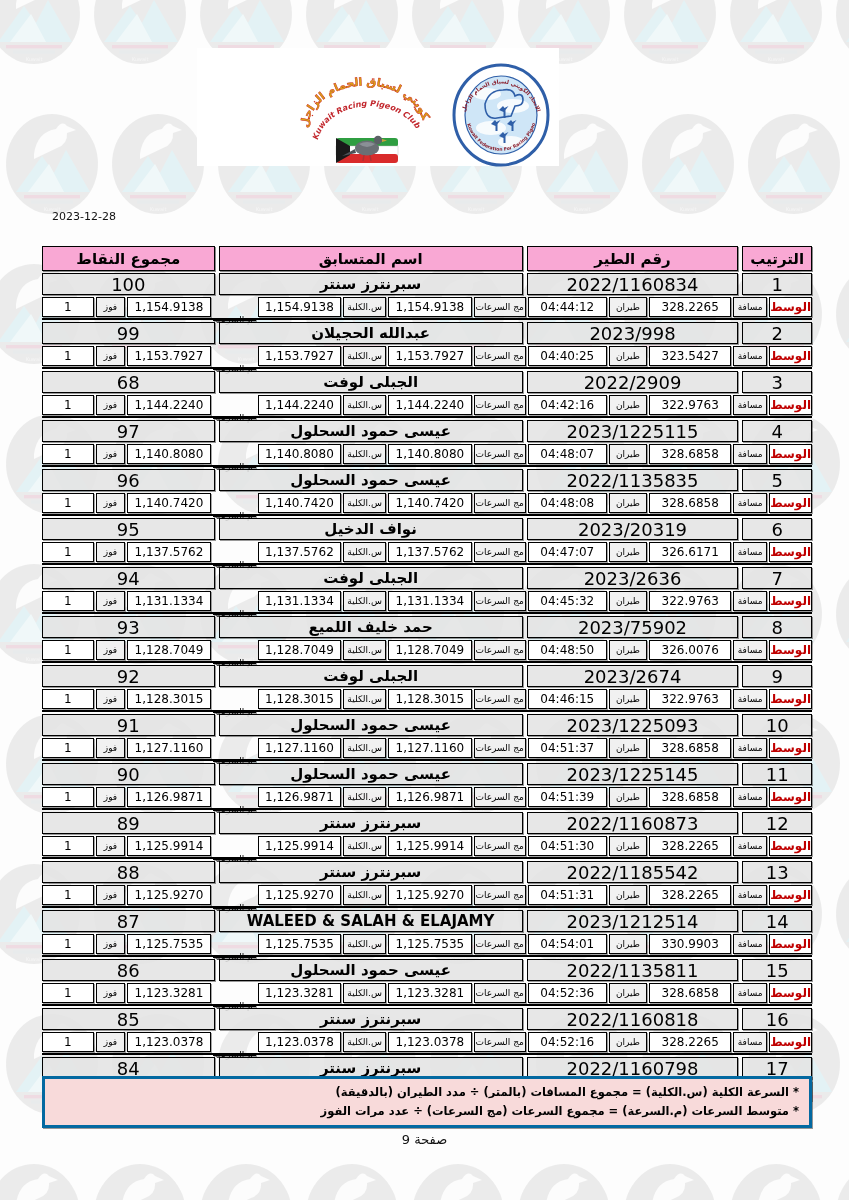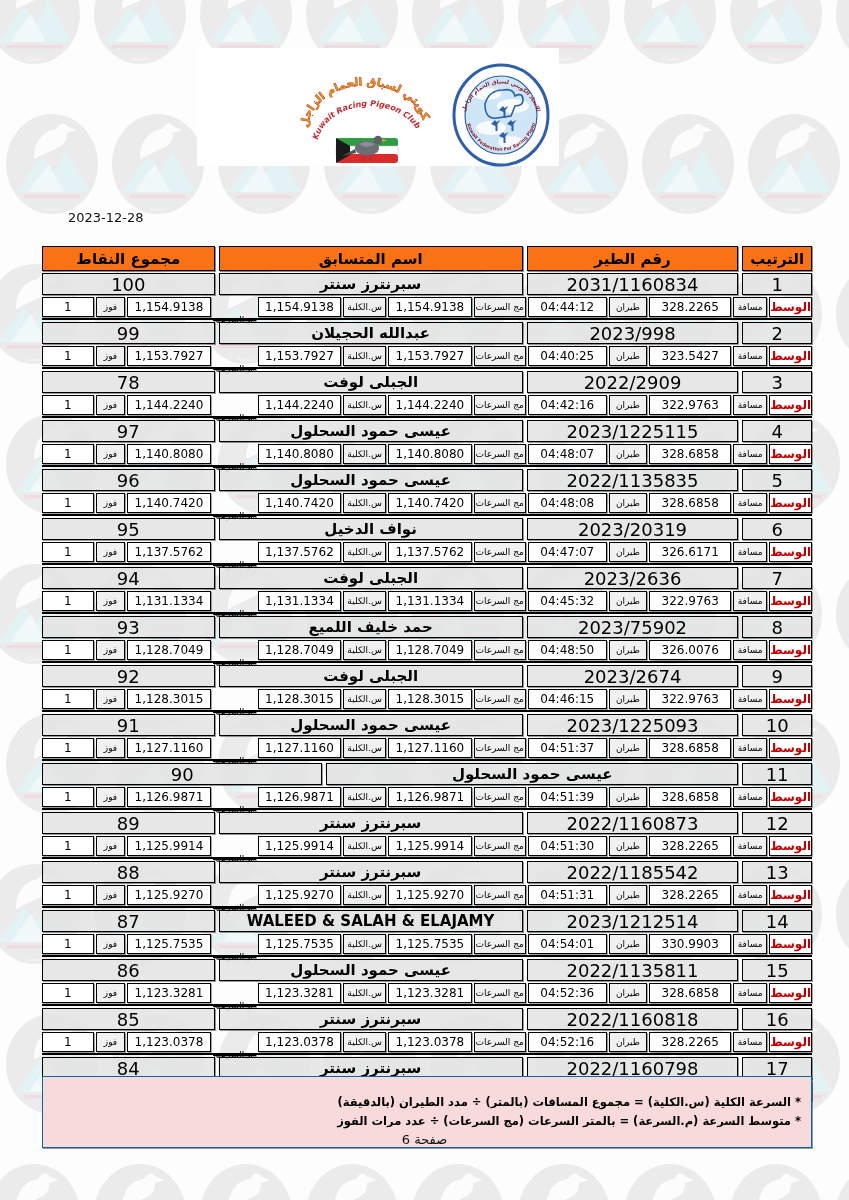--- a/index.html
+++ b/index.html
@@ -10,32 +10,32 @@
     -webkit-font-smoothing:antialiased;
   }
   #watermark{position:absolute;inset:0;z-index:0;pointer-events:none;}
   .wm-tile{position:absolute;opacity:.45;}
   #content{position:absolute;inset:0;z-index:1;}
 
   .logo-patch{position:absolute;left:197px;top:48px;width:362px;height:118px;background:#ffffff;}
   .logo-left{position:absolute;left:296px;top:66px;}
   .logo-right{position:absolute;left:451px;top:62px;}
 
-  .date{position:absolute;left:52px;top:210px;font-size:13px;color:#111;margin-left:16px;}
+  .date{position:absolute;left:52px;top:210px;font-size:11px;color:#111;}
 
   .title-block{position:absolute;left:42px;top:166px;width:770px;text-align:center;color:#ed2024;direction:rtl;line-height:1.32;}
   .title-1{font-size:19px;font-weight:bold;}
   .title-2{font-size:17px;font-weight:bold;}
   .title-3{font-size:17px;font-weight:bold;}
 
   .tablewrap{position:absolute;left:42px;top:246px;width:770px;}
   .hdr-row,.main-row,.detail-row{display:flex;direction:rtl;align-items:stretch;}
   .hdr-row{gap:4px;height:25px;}
   .hcell{
-    background:#f97316;border:1px solid #000;box-shadow:1px 1px 0 rgba(0,0,0,.45);
+    background:#f9a8d4;border:1px solid #000;box-shadow:1px 1px 0 rgba(0,0,0,.45);
     font-weight:bold;font-size:15px;color:#000;display:flex;align-items:center;justify-content:center;
   }
   .main-row{gap:4px;height:22px;margin-top:2px;}
   .cell{
     background:rgba(228,228,228,.88);border:1px solid #000;box-shadow:1px 1px 0 rgba(0,0,0,.4);
     display:flex;align-items:center;justify-content:center;color:#000;
   }
   .col-rank{flex:0 1 8.8%;}
   .col-bird{flex:1 1 27.3%;}
   .col-name{flex:1 1 39.3%;}
@@ -50,22 +50,22 @@
   .dcell.cat{flex:0 1 5.0%;color:#c00000;font-weight:bold;font-size:12px;}
   .l-dist{flex:0 1 4.0%;} .v-dist{flex:1 1 10.6%;}
   .l-fly{flex:0 1 4.6%;}  .v-fly{flex:1 1 10.2%;}
   .l-sum{flex:0 1 6.4%;}  .v-sum{flex:1 1 10.8%;}
   .l-tot{flex:0 1 5.2%;}  .v-tot{flex:1 1 10.8%;}
   .l-avg{flex:0 1 5.2%;margin-top:22px;}  .v-avg{flex:1 1 10.8%;}
   .l-win{flex:0 1 3.4%;}  .v-win{flex:1 1 6.6%;}
 
   .notes{
     position:absolute;left:42px;top:1076px;width:770px;box-sizing:border-box;
-    background:#f8dada;border:1px solid #0369a1;box-shadow:1px 1px 0 rgba(0,0,0,.4);
-    direction:rtl;text-align:right;padding:16px 10px;font-size:11.5px;font-weight:bold;line-height:1.65;color:#000;
+    background:#f8dada;border:3px solid #0369a1;box-shadow:1px 1px 0 rgba(0,0,0,.4);
+    direction:rtl;text-align:right;padding:4px 10px;font-size:11.5px;font-weight:bold;line-height:1.65;color:#000;
   }
   .pagenum{position:absolute;left:0;top:1132px;width:849px;text-align:center;font-size:13px;direction:rtl;color:#111;}
 </style>
 </head>
 <body>
 
 <div id="watermark">
     <svg class="wm-tile" style="left:-14px;top:-38px" width="96" height="104" viewBox="0 0 96 104">
       <ellipse cx="48" cy="52" rx="46" ry="50" fill="#d7d7d7"></ellipse>
       <path fill="#fbfbfb" d="M30,42 Q33,20 52,17 Q58,8 63,14 l9,4 -9,3 q1,11 -10,15 l-23,11 z"></path>
@@ -830,21 +830,21 @@
     <div class="hdr-row">
       <div class="hcell col-rank">الترتيب</div>
       <div class="hcell col-bird">رقم الطير</div>
       <div class="hcell col-name">اسم المتسابق</div>
       <div class="hcell col-pts">مجموع النقاط</div>
     </div>
     <div id="rows-container">
     <div class="group">
       <div class="main-row">
         <div class="cell col-rank">1</div>
-        <div class="cell col-bird">2031/1160834</div>
+        <div class="cell col-bird">2022/1160834</div>
         <div class="cell col-name">سبرنترز سنتر</div>
         <div class="cell col-pts">100</div>
       </div>
       <div class="detail-row">
         <div class="dcell cat">الوسط</div>
         <div class="dcell lbl l-dist">مسافة</div>
         <div class="dcell val v-dist">328.2265</div>
         <div class="dcell lbl l-fly">طيران</div>
         <div class="dcell val v-fly">04:44:12</div>
         <div class="dcell lbl l-sum">مج السرعات</div>
@@ -880,21 +880,21 @@
         <div class="dcell lbl l-win">فوز</div>
         <div class="dcell val v-win">1</div>
       </div>
     </div>
 
     <div class="group">
       <div class="main-row">
         <div class="cell col-rank">3</div>
         <div class="cell col-bird">2022/2909</div>
         <div class="cell col-name">الجبلى لوفت</div>
-        <div class="cell col-pts">78</div>
+        <div class="cell col-pts">68</div>
       </div>
       <div class="detail-row">
         <div class="dcell cat">الوسط</div>
         <div class="dcell lbl l-dist">مسافة</div>
         <div class="dcell val v-dist">322.9763</div>
         <div class="dcell lbl l-fly">طيران</div>
         <div class="dcell val v-fly">04:42:16</div>
         <div class="dcell lbl l-sum">مج السرعات</div>
         <div class="dcell val v-sum">1,144.2240</div>
         <div class="dcell lbl l-tot">س.الكلية</div>
@@ -1070,20 +1070,21 @@
         <div class="dcell lbl l-avg">م.السرعة</div>
         <div class="dcell val v-avg">1,127.1160</div>
         <div class="dcell lbl l-win">فوز</div>
         <div class="dcell val v-win">1</div>
       </div>
     </div>
 
     <div class="group">
       <div class="main-row">
         <div class="cell col-rank">11</div>
+        <div class="cell col-bird">2023/1225145</div>
         <div class="cell col-name">عيسى حمود السحلول</div>
         <div class="cell col-pts">90</div>
       </div>
       <div class="detail-row">
         <div class="dcell cat">الوسط</div>
         <div class="dcell lbl l-dist">مسافة</div>
         <div class="dcell val v-dist">328.6858</div>
         <div class="dcell lbl l-fly">طيران</div>
         <div class="dcell val v-fly">04:51:39</div>
         <div class="dcell lbl l-sum">مج السرعات</div>
@@ -1238,18 +1239,18 @@
         <div class="dcell val v-avg">1,122.8457</div>
         <div class="dcell lbl l-win">فوز</div>
         <div class="dcell val v-win">1</div>
       </div>
     </div>
   </div>
   </div>
 
   <div class="notes">
     <div>* السرعة الكلية (س.الكلية) = مجموع المسافات (بالمتر) ÷ مدد الطيران (بالدقيقة)</div>
-    <div>* متوسط السرعة (م.السرعة) = بالمتر السرعات (مج السرعات) ÷ عدد مرات الفوز</div>
+    <div>* متوسط السرعات (م.السرعة) = مجموع السرعات (مج السرعات) ÷ عدد مرات الفوز</div>
   </div>
 
-  <div class="pagenum">صفحة 6</div>
+  <div class="pagenum">صفحة 9</div>
 
 </div>
 
 </body></html>

